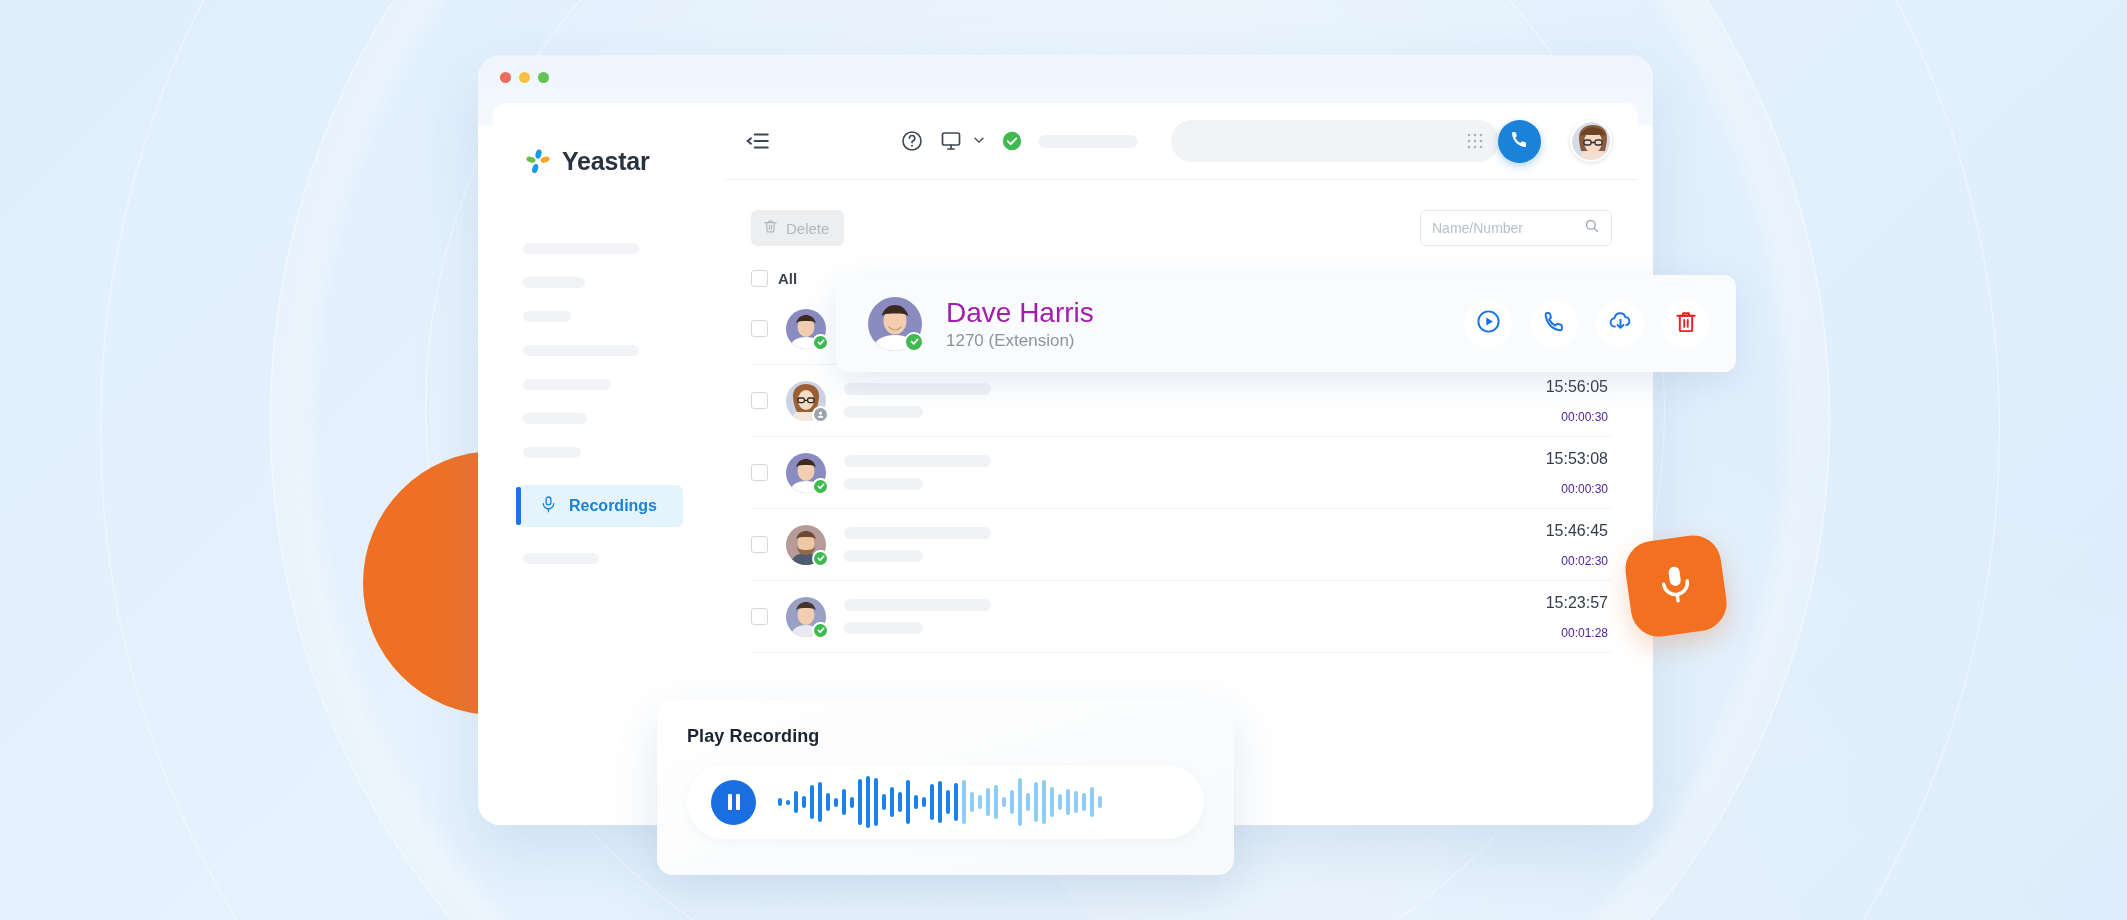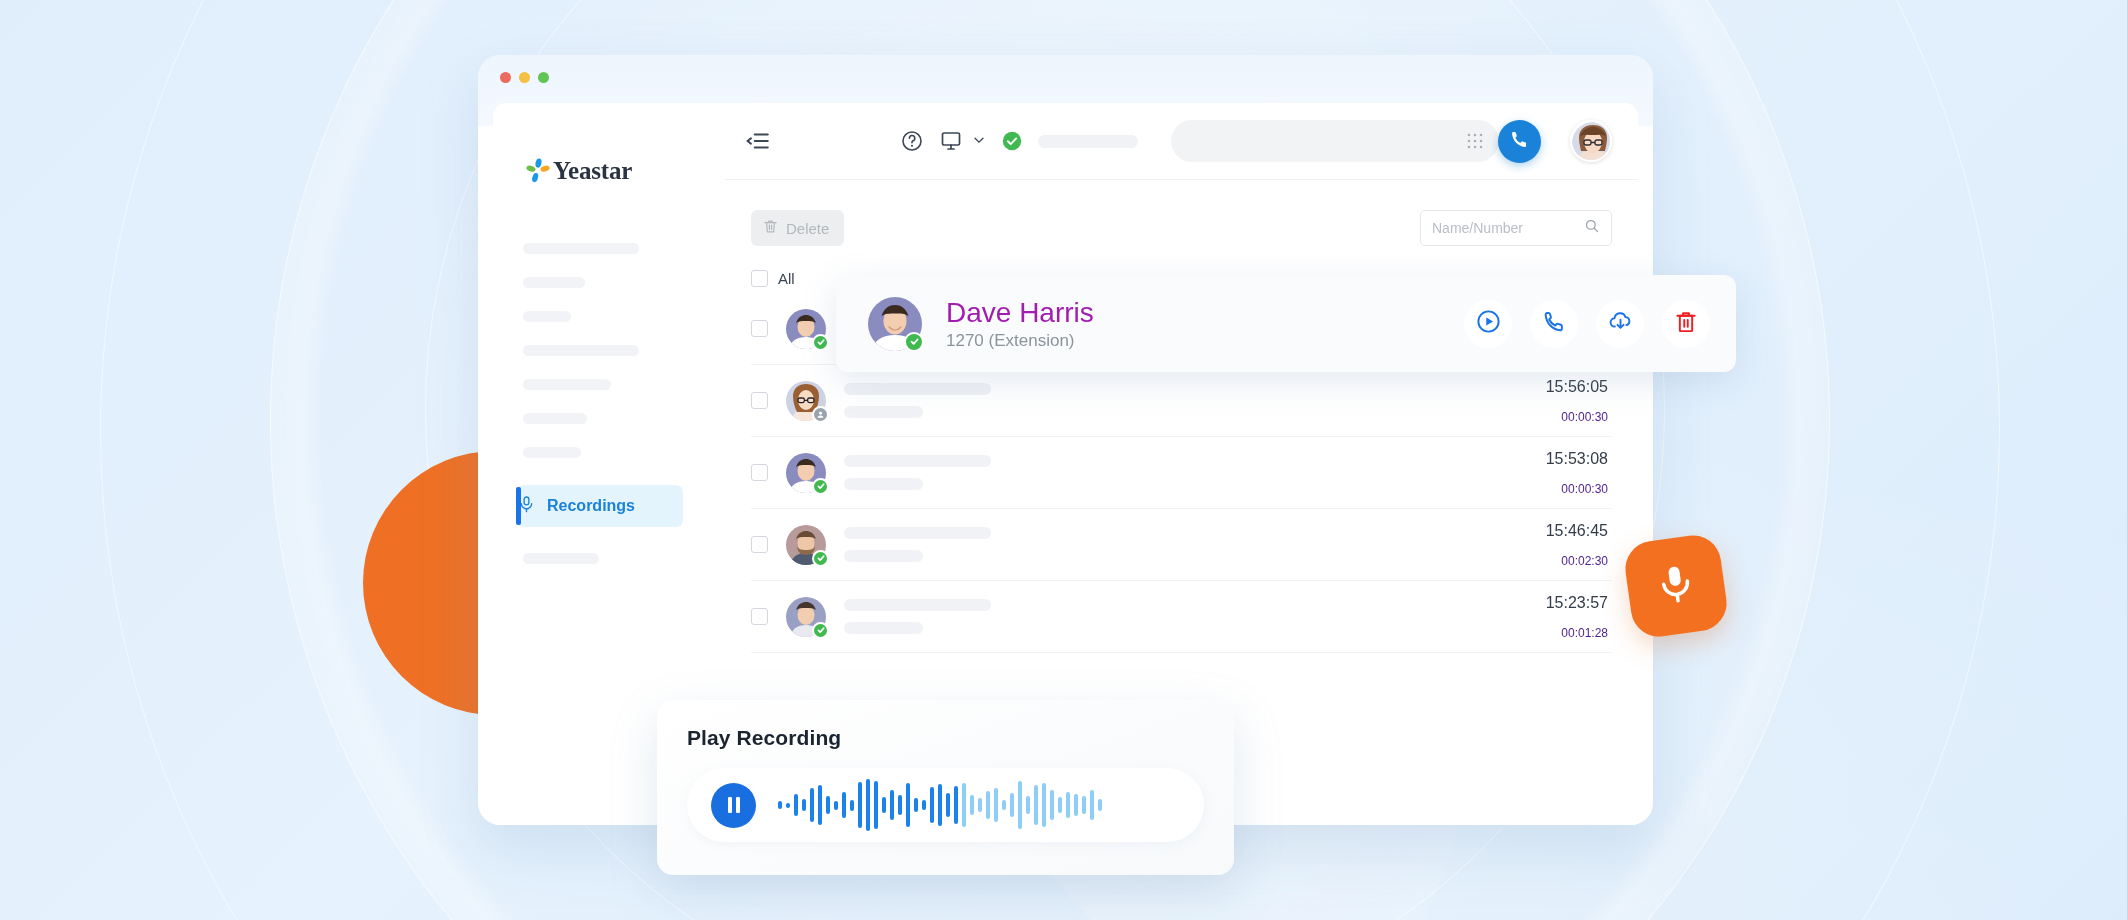--- a/index.html
+++ b/index.html
@@ -62,30 +62,30 @@
   .dot.green { background: #61c454; }
 
   .app-body {
     position: absolute; left: 15px; top: 48px; right: 15px; bottom: 0;
     background: #fff; border-radius: 14px 14px 0 0;
     display: flex; overflow: hidden;
   }
 
   
   .sidebar { width: 232px; flex: 0 0 232px; background: #fff; position: relative; padding-top: 44px; }
-  .brand { display: flex; align-items: center; padding: 0 0 0 30px; height: 48px; font-family: Liberation Serif, serif; }
+  .brand { display: flex; align-items: flex-start; gap: 9px; padding: 0 0 0 30px; height: 48px; }
   .brand-mark { width: 30px; height: 30px; position: relative; flex: 0 0 30px; }
   .brand-text { font-size: 25px; font-weight: 700; color: #2a3341; letter-spacing: -.2px; }
 
   .nav { margin-top: 48px; display: flex; flex-direction: column; }
   .nav-skel { height: 11px; border-radius: 6px; background: #f1f3f6; margin: 0 0 23px 30px; }
   .nav-item-active {
     position: relative; margin: 4px 0 4px 24px; height: 42px;
     background: #e4f4fd; border-radius: 7px;
-    display: flex; align-items: center; gap: 11px; 
+    display: flex; align-items: center; gap: 11px; padding-left: 22px;
     width: 166px;
   }
   .nav-item-active::before {
     content: ""; position: absolute; left: -1px; top: 2px; bottom: 2px;
     width: 5px; border-radius: 2px; background: #1a73e8;
   }
   .nav-label { color: #1a82d8; font-size: 16px; font-weight: 600; }
 
   
   .main { flex: 1; display: flex; flex-direction: column; background: #fff; min-width: 0; }
@@ -129,21 +129,21 @@
     display: flex; align-items: center; padding: 0 11px; gap: 6px; background: #fff;
   }
   .search-box input {
     border: 0; outline: 0; flex: 1; font-size: 14px; color: #3b4451;
     font-family: "Liberation Sans", sans-serif; background: transparent; min-width: 0;
   }
   .search-box input::placeholder { color: #b9bec5; }
 
   .select-all { display: flex; align-items: center; gap: 10px; margin-top: 24px; }
   .cbx { width: 17px; height: 17px; border: 1px solid #d4d8de; border-radius: 3px; background: #fff; flex: 0 0 17px; }
-  .select-all-label { font-size: 15px; color: #3b4451; }
+  .select-all-label { font-size: 15px; color: #3b4451; font-weight: bold; }
 
   .rows { margin-top: 6px; }
   .row {
     display: flex; align-items: center; height: 72px;
     border-bottom: 1px solid #f1f3f5; gap: 18px; padding-right: 4px;
   }
   .row-avatar { width: 40px; height: 40px; position: relative; flex: 0 0 40px; }
   .row-avatar .pic { width: 40px; height: 40px; border-radius: 50%; overflow: hidden; }
   .badge {
     position: absolute; right: -3px; bottom: -2px; width: 17px; height: 17px;
@@ -180,21 +180,21 @@
     display: flex; align-items: center; justify-content: center;
   }
 
   
   .play-panel {
     position: absolute; left: 657px; top: 700px; width: 577px; height: 175px;
     background: linear-gradient(160deg, #ffffff 0%, #f7f9fb 100%);
     border-radius: 16px; box-shadow: 0 18px 48px rgba(120,150,185,.22);
     padding: 26px 30px; z-index: 30;
   }
-  .pp-title { font-size: 21px; font-weight: 700; color: #1b2431; letter-spacing: .1px; }
+  .pp-title { font-size: 18px; font-weight: 700; color: #1b2431; letter-spacing: .1px; }
   .pp-player {
     margin-top: 18px; height: 74px; background: #fff; border-radius: 37px;
     display: flex; align-items: center; padding: 0 24px; gap: 22px;
     box-shadow: 0 3px 12px rgba(150,175,200,.10);
   }
   .pause-btn {
     width: 45px; height: 45px; border-radius: 50%; background: #1a6fe0; flex: 0 0 45px;
     display: flex; align-items: center; justify-content: center; gap: 4px;
   }
   .pause-bar { width: 4px; height: 16px; background: #fff; border-radius: 1px; }

